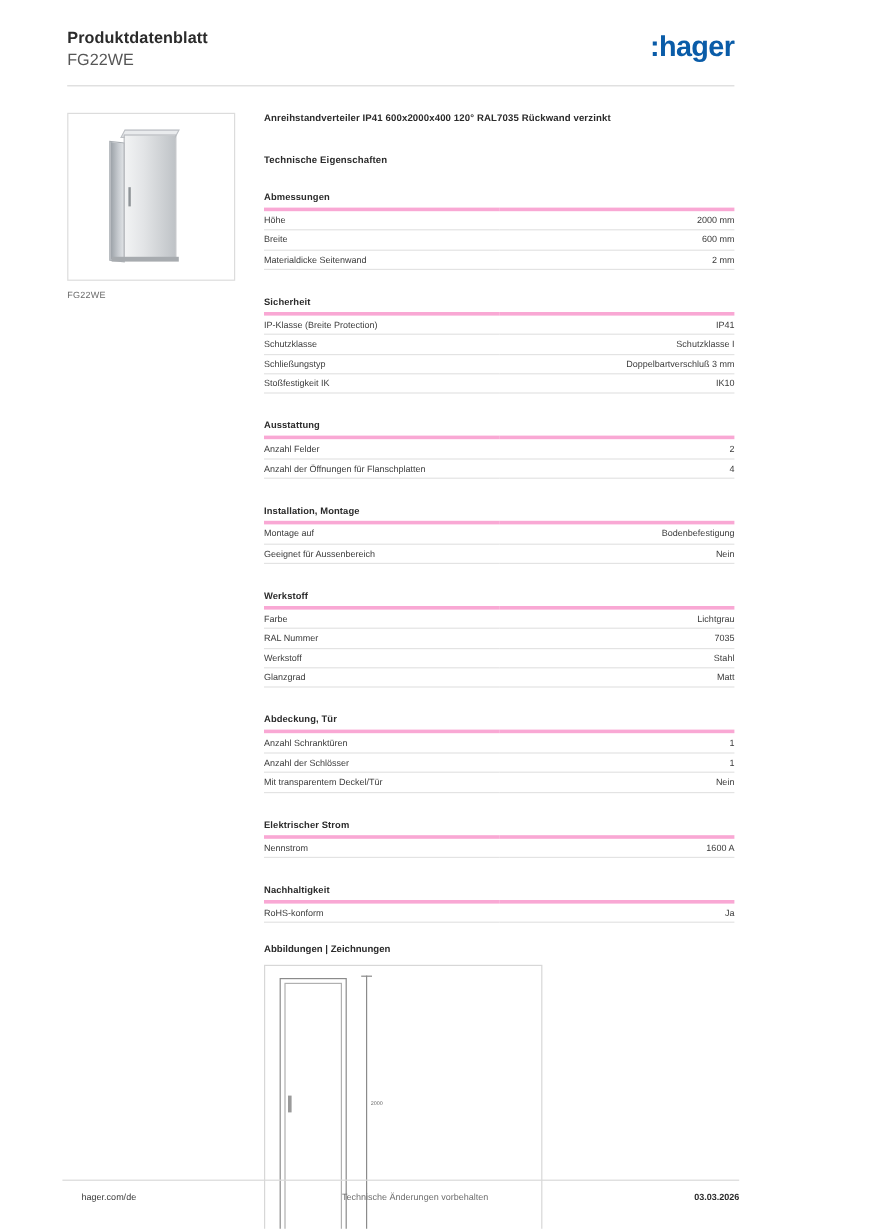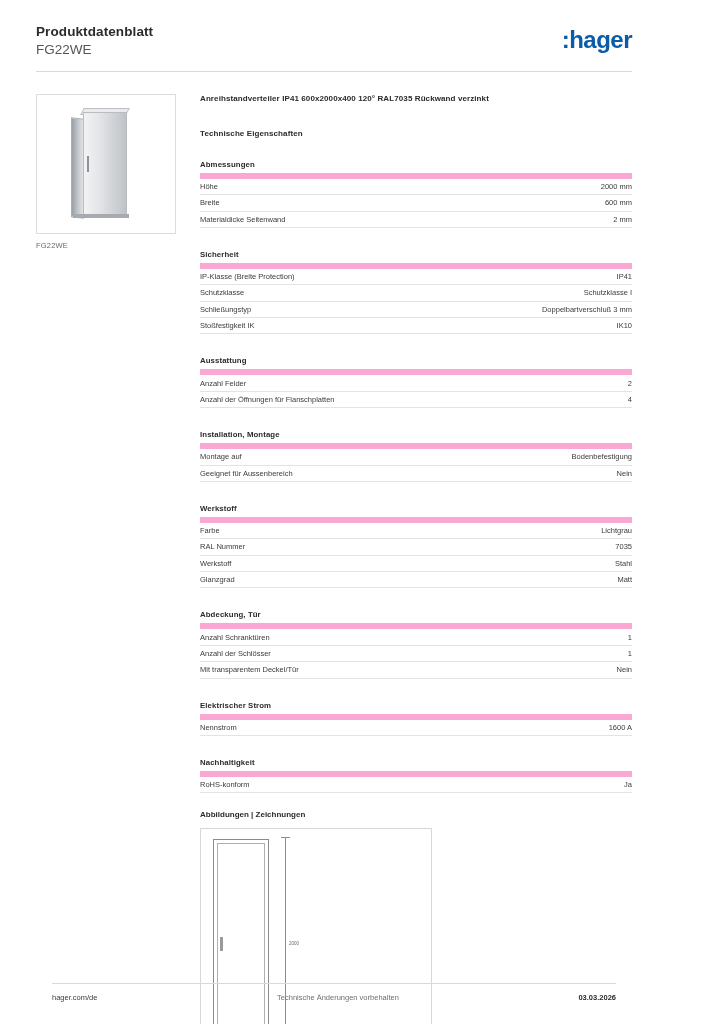--- a/index.html
+++ b/index.html
@@ -14,21 +14,21 @@
     font-family: "Liberation Sans", sans-serif;
     color: #2b2b2b;
     position: relative;
     overflow: hidden;
   }
 
   .page {
     position: relative;
     width: 668px;
     height: 1024px;
-    padding: 0 36px;
+    padding: 0 56px;
   }
 
   
   .header {
     display: flex;
     align-items: flex-start;
     justify-content: space-between;
     padding-top: 24px;
     padding-bottom: 12px;
     border-bottom: 1px solid #d9d9d9;
@@ -145,21 +145,21 @@
     margin-bottom: 4px;
     letter-spacing: 0.1px;
     margin-top: 22px;
   }
   table.spec {
     width: 100%;
     border-collapse: collapse;
     table-layout: fixed;
   }
   table.spec tr { border-bottom: 1px solid #e3e3e3; }
-  table.spec tr:first-child { border-top: 6px solid #f9a8d4; }
+  table.spec tr:first-child { border-top: 3px solid #f9a8d4; }
   table.spec td {
     font-size: 7.5px;
     color: #3b3b3b;
     padding: 3.2px 0;
     vertical-align: middle;
   }
   td.k { text-align: left; }
   td.v { text-align: right; }
 
   
@@ -247,21 +247,21 @@
     border-top: 1px solid #d9d9d9;
     padding-top: 9px;
     display: flex;
     align-items: center;
     justify-content: space-between;
     font-size: 7.5px;
     color: #4a4a4a;
   }
   .footer .center { color: #6f6f6f; }
   .footer .right { font-weight: bold; color: #2b2b2b; }
-  .footer .left { color: #3b3b3b; }
+  .footer .left { color: #3b3b3b; margin-left: 16px; }
 </style>
 </head>
 <body>
 
 <div class="page">
 
   <div class="header">
     <div class="title-block">
       <div class="doc-title">Produktdatenblatt</div>
       <div class="doc-subtitle">FG22WE</div>

